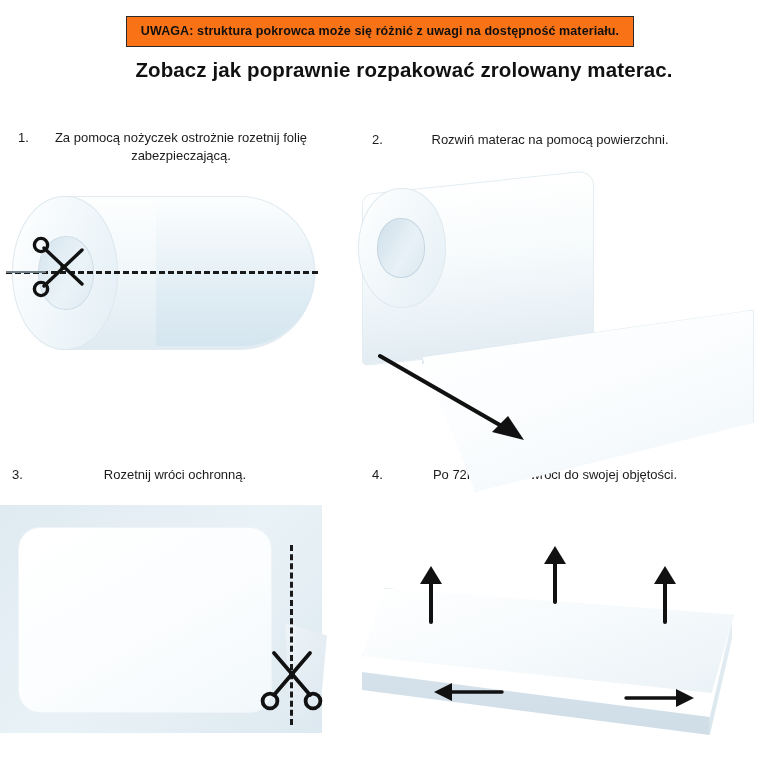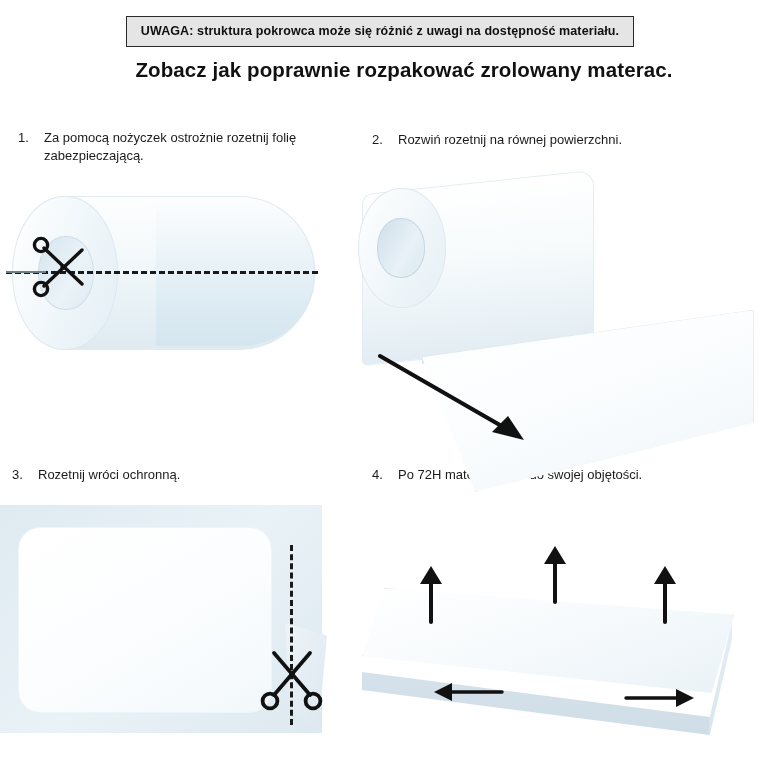--- a/index.html
+++ b/index.html
@@ -20,21 +20,21 @@
   .notice-wrap {
     position: absolute;
     top: 16px;
     left: 0;
     width: 760px;
     display: flex;
     justify-content: center;
   }
   .notice {
     border: 1px solid #2a2a2a;
-    background: #e5e5e5;
+    background: #f97316;
     padding: 7px 14px 8px 14px;
     font-size: 12.5px;
     font-weight: bold;
     letter-spacing: 0.1px;
     color: #101010;
     white-space: nowrap;
   }
 
   
   .main-title {
@@ -58,20 +58,21 @@
     line-height: 1.35;
   }
   .step-label .num {
     position: absolute;
     left: 0;
     top: 0;
   }
   .step-label .txt {
     display: block;
     margin-left: 26px;
+    text-align: center;
   }
 
   #step1-label { left: 18px;  top: 129px; width: 300px; }
   #step2-label { left: 372px; top: 131px; width: 330px; }
   #step3-label { left: 12px;  top: 466px; width: 300px; }
   #step4-label { left: 372px; top: 466px; width: 340px; }
 
   
   .figure { position: absolute; }
   #fig1 { left: 6px;   top: 178px;  width: 330px; height: 230px; }
@@ -299,21 +300,21 @@
 
 <div class="main-title">Zobacz jak poprawnie rozpakować zrolowany materac.</div>
 
 <div class="step-label" id="step1-label">
   <span class="num">1.</span>
   <span class="txt">Za pomocą nożyczek ostrożnie rozetnij folię zabezpieczającą.</span>
 </div>
 
 <div class="step-label" id="step2-label">
   <span class="num">2.</span>
-  <span class="txt">Rozwiń rozetnij na równej powierzchni.</span>
+  <span class="txt">Rozwiń materac na pomocą powierzchni.</span>
 </div>
 
 <div class="step-label" id="step3-label">
   <span class="num">3.</span>
   <span class="txt">Rozetnij wróci ochronną.</span>
 </div>
 
 <div class="step-label" id="step4-label">
   <span class="num">4.</span>
   <span class="txt">Po 72H materac wróci do swojej objętości.</span>

